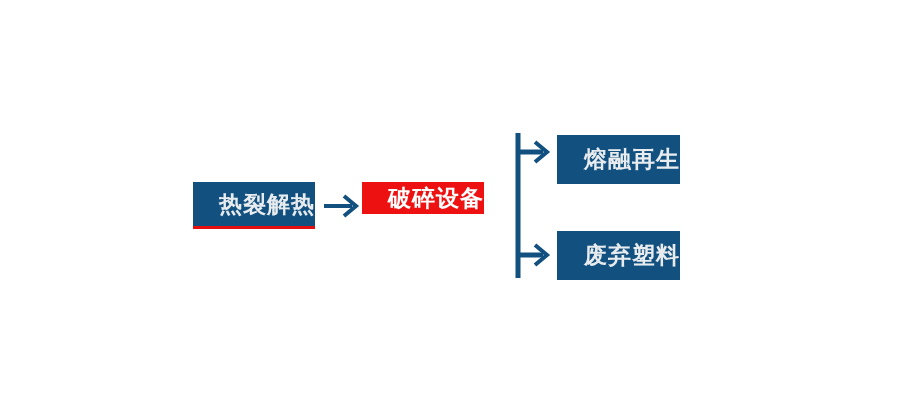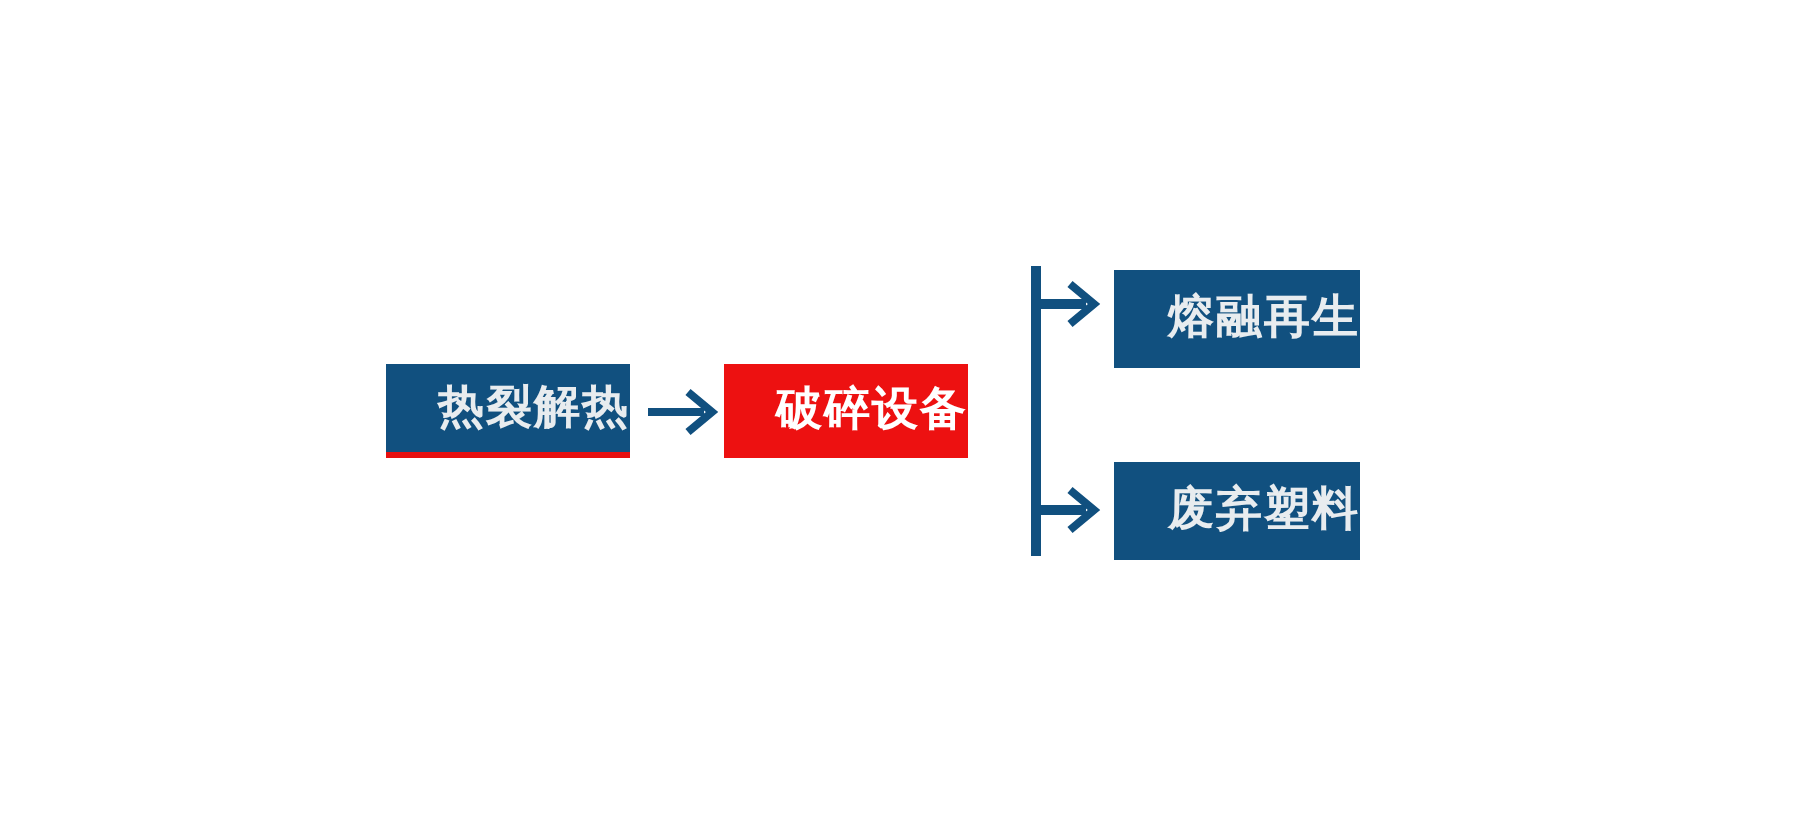--- a/index.html
+++ b/index.html
@@ -37,21 +37,21 @@
     height: 47px;
     background: #11507f;
     color: #e8ecef;
     font-size: 23px;
     border-bottom: 3px solid #e60f0f;
   }
   .node-process {
     left: 362px;
     top: 182px;
     width: 122px;
-    height: 47px;
+    height: 32px;
     background: #ed1111;
     color: #ffffff;
     font-size: 23px;
   }
   .node-branch {
     left: 557px;
     width: 123px;
     height: 49px;
     background: #11507f;
     color: #e8ecef;

